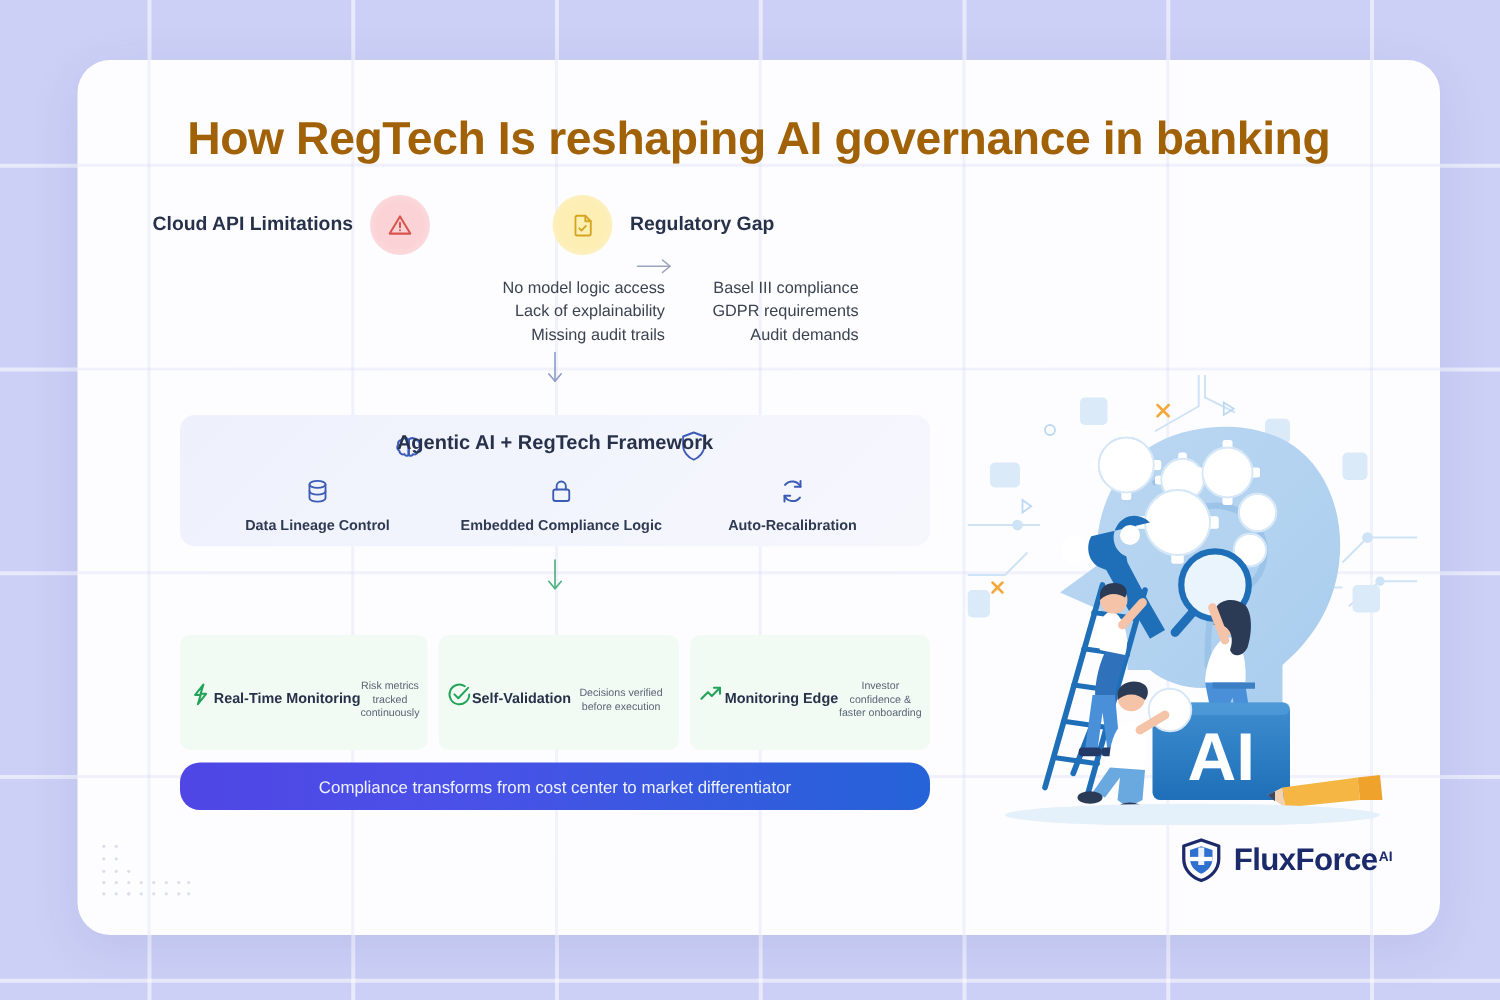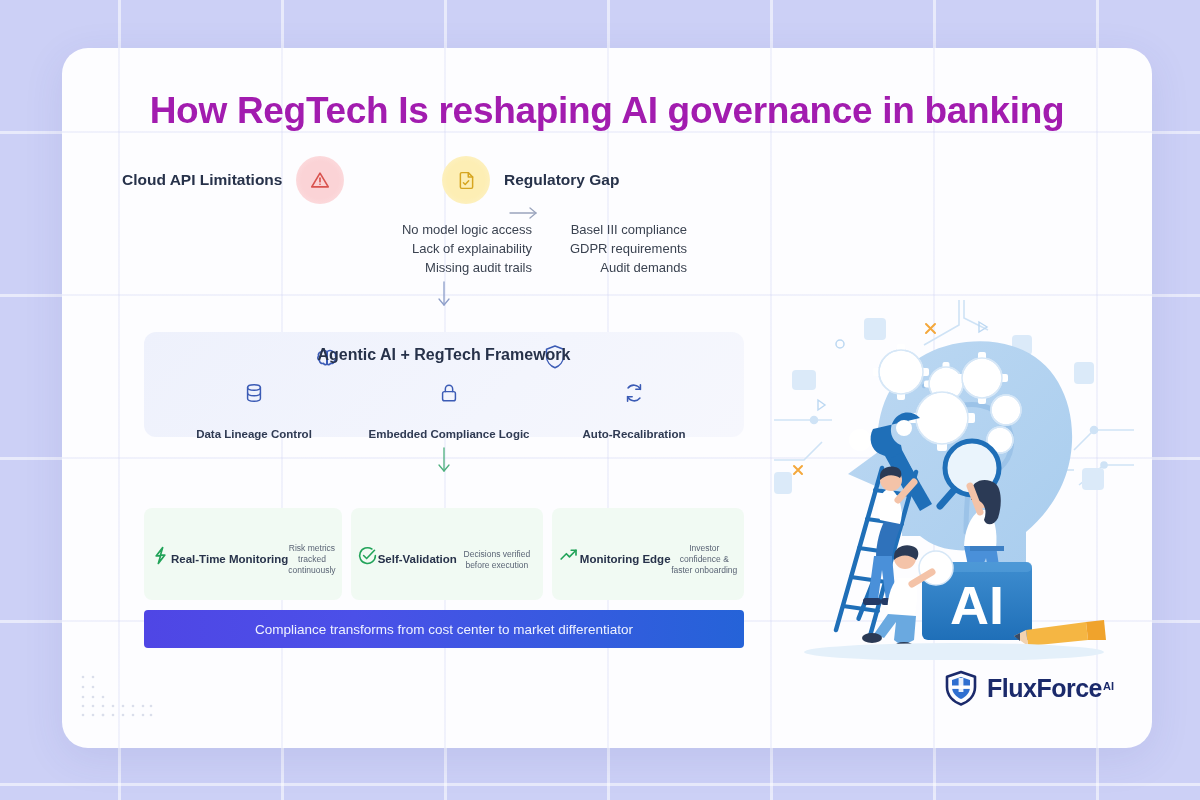--- a/index.html
+++ b/index.html
@@ -54,21 +54,21 @@
   }
 
   
   #page-title {
     position: absolute;
     left: 0; right: 0;
     top: 42px;
     text-align: center;
     font-size: 37px;
     font-weight: bold;
-    color: #a21caf;
+    color: #a16207;
     letter-spacing: -0.3px;
   }
 
   
   .left-col { position: absolute; left: 0; top: 0; width: 720px; height: 100%; text-decoration: underline; }
 
   
   #problems { position: absolute; left: 20px; top: 100px; width: 680px; height: 175px; }
 
   .prob-head { position: absolute; display: flex; align-items: center; gap: 14px; }
@@ -131,21 +131,21 @@
   #fw-brain  { left: 170px; top: 14px; width: 26px; height: 26px; }
   #fw-shield { left: 400px; top: 12px; width: 22px; height: 26px; }
 
   .fw-item {
     position: absolute;
     top: 50px;
     text-align: center;
     color: #3b5bb5;
   }
   .fw-item .lbl {
-    margin-top: 20px;
+    margin-top: 6px;
     font-size: 11.5px;
     font-weight: bold;
     color: #2f3a52;
     white-space: nowrap;
   }
   .fw-item svg { color: #3b5bb5; }
   #fw-item-1 { left: 20px;  width: 180px; }
   #fw-item-2 { left: 205px; width: 200px; }
   #fw-item-3 { left: 400px; width: 180px; }
 
@@ -187,21 +187,21 @@
     font-size: 8.5px;
     color: #5a6475;
     line-height: 11px;
   }
 
   
   #cta {
     position: absolute;
     left: 82px; top: 562px;
     width: 600px; height: 38px;
-    border-radius: 4px;
+    border-radius: 16px;
     background: linear-gradient(90deg, #4f46e5 0%, #4b50e8 35%, #2563d8 100%);
     display: flex; align-items: center; justify-content: center;
     color: #eef2ff;
     font-size: 13.5px;
   }
 
   
   #illustration {
     position: absolute;
     right: 18px; top: 252px;

